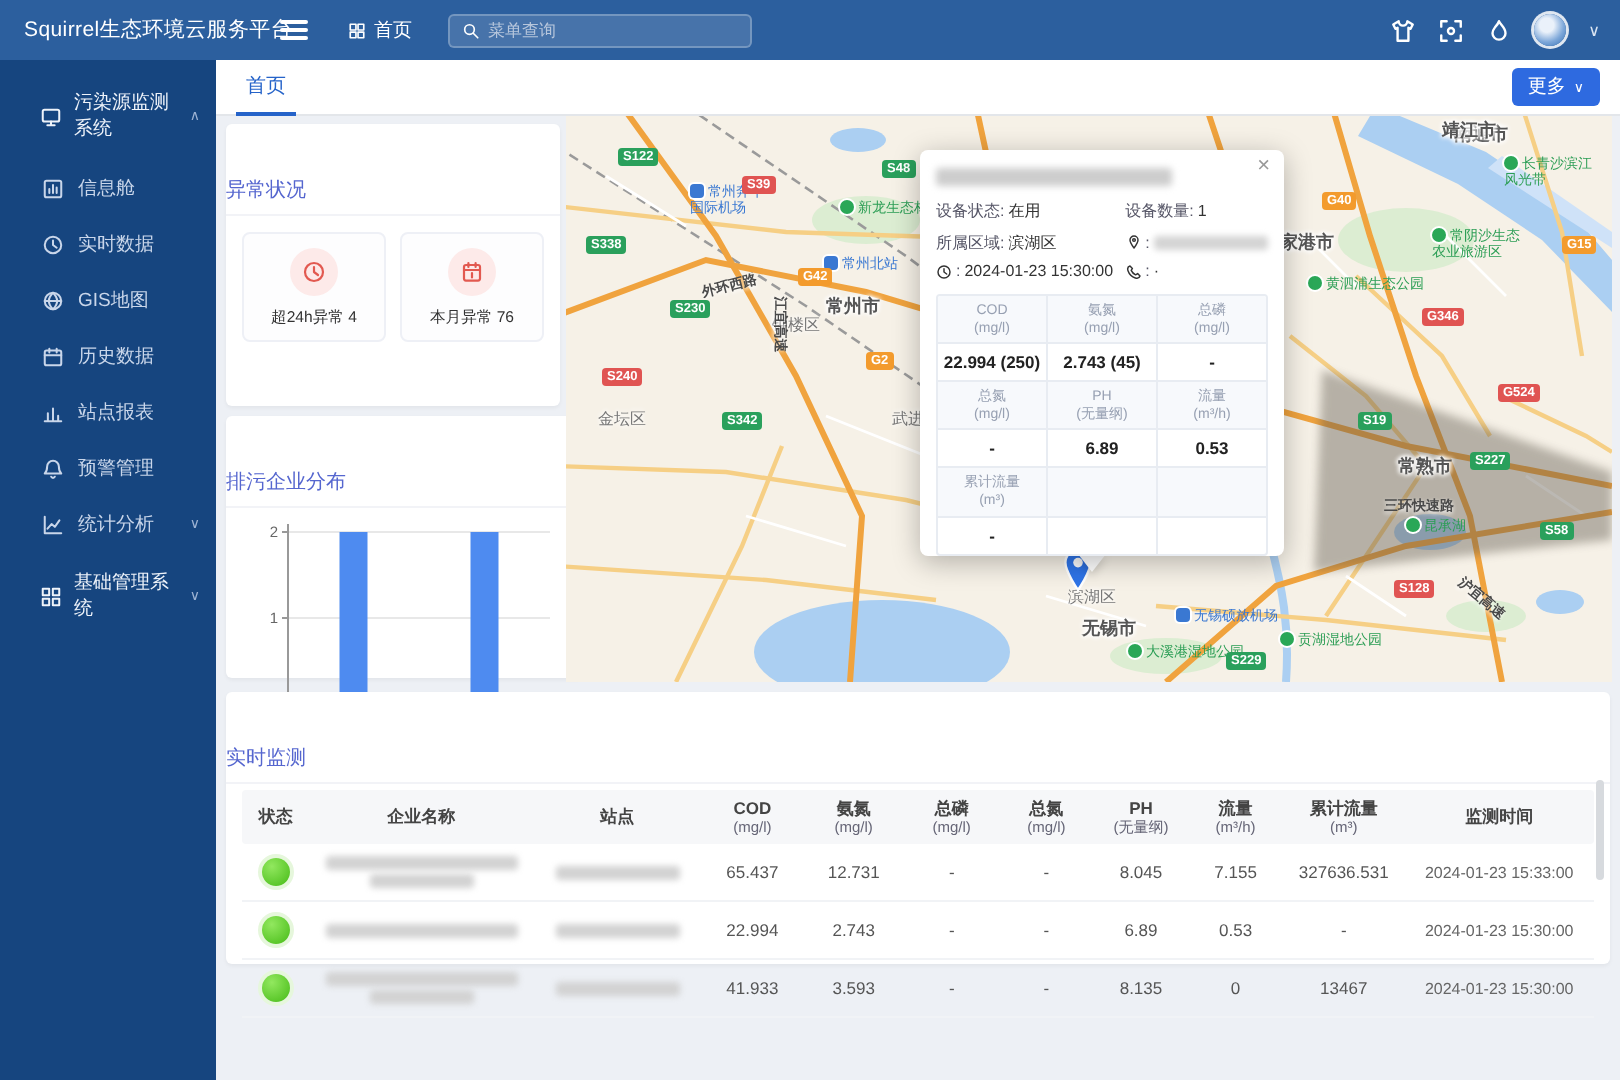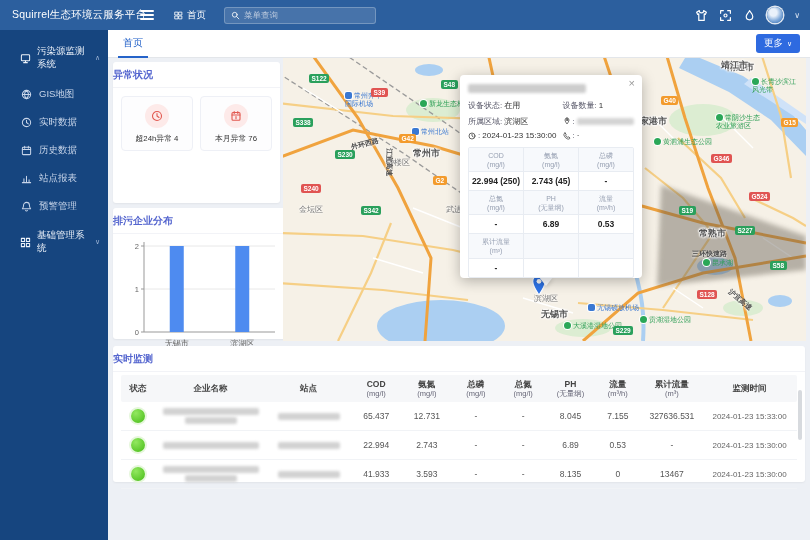--- a/index.html
+++ b/index.html
@@ -35,21 +35,21 @@
 
   
   .main{position:absolute;left:108px;top:30px;width:702px;height:510px;}
   .tabbar{height:28px;background:#fff;border-bottom:1px solid #e3e6ea;display:flex;align-items:center;padding:0 10px;}
   .tab{font-size:10px;color:#2563c9;height:28px;display:flex;align-items:center;padding:0 5px;border-bottom:2px solid #2563c9;cursor:pointer;}
   .more-btn{margin-left:auto;background:var(--c-accent,#2e6ae0);color:#fff;font-size:9.5px;border:none;border-radius:3px;height:19px;padding:0 8px;display:flex;align-items:center;gap:4px;cursor:pointer;font-family:inherit;}
   .more-btn .chev{font-size:7px;}
   .content{position:absolute;left:0;top:28px;width:702px;height:482px;background:#edf0f5;}
 
   .card{position:absolute;background:#fff;border-radius:3px;box-shadow:0 1px 2px rgba(0,0,0,.05);}
-  .card-title{font-size:10px;font-weight:bold;color:var(--c-title,#5566cf);padding:6px 0 5px;border-bottom:1px solid #f2f3f7;}
+  .card-title{font-size:10px;font-weight:normal;color:var(--c-title,#5566cf);padding:6px 0 5px;border-bottom:1px solid #f2f3f7;margin-top:20px;}
 
   #card-abnormal{left:5px;top:4px;width:167px;height:141px;}
   .cards-grid{display:grid;grid-template-columns:1fr 1fr;gap:7px;padding:8px;}
   .stat-card{border:1px solid #eef0f6;border-radius:4px;background:#fdfdfe;display:flex;flex-direction:column;align-items:center;padding:7px 2px 6px;cursor:pointer;}
   .stat-circle{width:24px;height:24px;border-radius:50%;display:flex;align-items:center;justify-content:center;}
   .stat-circle.blue{background:#dce9fb;color:#3a7bd5;}
   .stat-circle.red{background:#fdeae9;color:#e25950;}
   .stat-circle svg{width:12px;height:12px;}
   .stat-label{font-size:7.8px;color:#333;margin-top:5px;white-space:nowrap;}
 
@@ -163,38 +163,47 @@
           <rect x="1.5" y="2" width="9" height="6.5" rx="1"></rect>
           <path d="M4 10.5h4M6 8.5v2"></path>
         </svg>
       </span>
       <span>污染源监测系统</span>
       <span class="sb-chev">∧</span>
     </div>
     <div class="sb-item">
       <span class="ic">
         <svg viewBox="0 0 12 12">
+          <rect x="1.5" y="1.5" width="9" height="9" rx="1"></rect>
+          <path d="M4 8.2V6M6 8.2V3.8M8 8.2V5.2"></path>
+        </svg>
+      </span>
+      <span>信息舱</span>
+    </div>
+    <div class="sb-item">
+      <span class="ic">
+        <svg viewBox="0 0 12 12">
+          <circle cx="6" cy="6" r="4.5"></circle>
+          <path d="M6 3.5V6l2 1.5"></path>
+        </svg>
+      </span>
+      <span>实时数据</span>
+    </div>
+    <div class="sb-item">
+      <span class="ic">
+        <svg viewBox="0 0 12 12">
           <circle cx="6" cy="6" r="4.5"></circle>
           <path d="M1.5 6h9M6 1.5c-3 3-3 6 0 9c3-3 3-6 0-9"></path>
         </svg>
       </span>
       <span>GIS地图</span>
     </div>
     <div class="sb-item">
       <span class="ic">
         <svg viewBox="0 0 12 12">
-          <circle cx="6" cy="6" r="4.5"></circle>
-          <path d="M6 3.5V6l2 1.5"></path>
-        </svg>
-      </span>
-      <span>实时数据</span>
-    </div>
-    <div class="sb-item">
-      <span class="ic">
-        <svg viewBox="0 0 12 12">
           <rect x="1.5" y="2.5" width="9" height="8" rx="1"></rect>
           <path d="M1.5 5h9M4 1.5v2M8 1.5v2"></path>
         </svg>
       </span>
       <span>历史数据</span>
     </div>
     <div class="sb-item">
       <span class="ic">
         <svg viewBox="0 0 12 12">
           <path d="M1.5 10.5h9M3.2 10V6.2M6 10V3.5M8.8 10V7.5"></path>
@@ -203,20 +212,30 @@
       <span>站点报表</span>
     </div>
     <div class="sb-item">
       <span class="ic">
         <svg viewBox="0 0 12 12">
           <path d="M6 1.5a3.2 3.2 0 0 1 3.2 3.2c0 2.3.8 3.3 1.3 3.8H1.5c.5-.5 1.3-1.5 1.3-3.8A3.2 3.2 0 0 1 6 1.5Z"></path>
           <path d="M5 10.2a1.1 1.1 0 0 0 2 0"></path>
         </svg>
       </span>
       <span>预警管理</span>
+    </div>
+    <div class="sb-item">
+      <span class="ic">
+        <svg viewBox="0 0 12 12">
+          <path d="M1.5 1.5v9h9"></path>
+          <path d="M3 8l2.2-2.5 1.8 1.5 2.5-3.5"></path>
+        </svg>
+      </span>
+      <span>统计分析</span>
+      <span class="sb-chev">∨</span>
     </div>
     <div class="sb-group">
       <span class="ic">
         <svg viewBox="0 0 12 12">
           <rect x="1.5" y="1.5" width="3.5" height="3.5"></rect>
           <rect x="7" y="1.5" width="3.5" height="3.5"></rect>
           <rect x="1.5" y="7" width="3.5" height="3.5"></rect>
           <rect x="7" y="7" width="3.5" height="3.5"></rect>
         </svg>
       </span>

